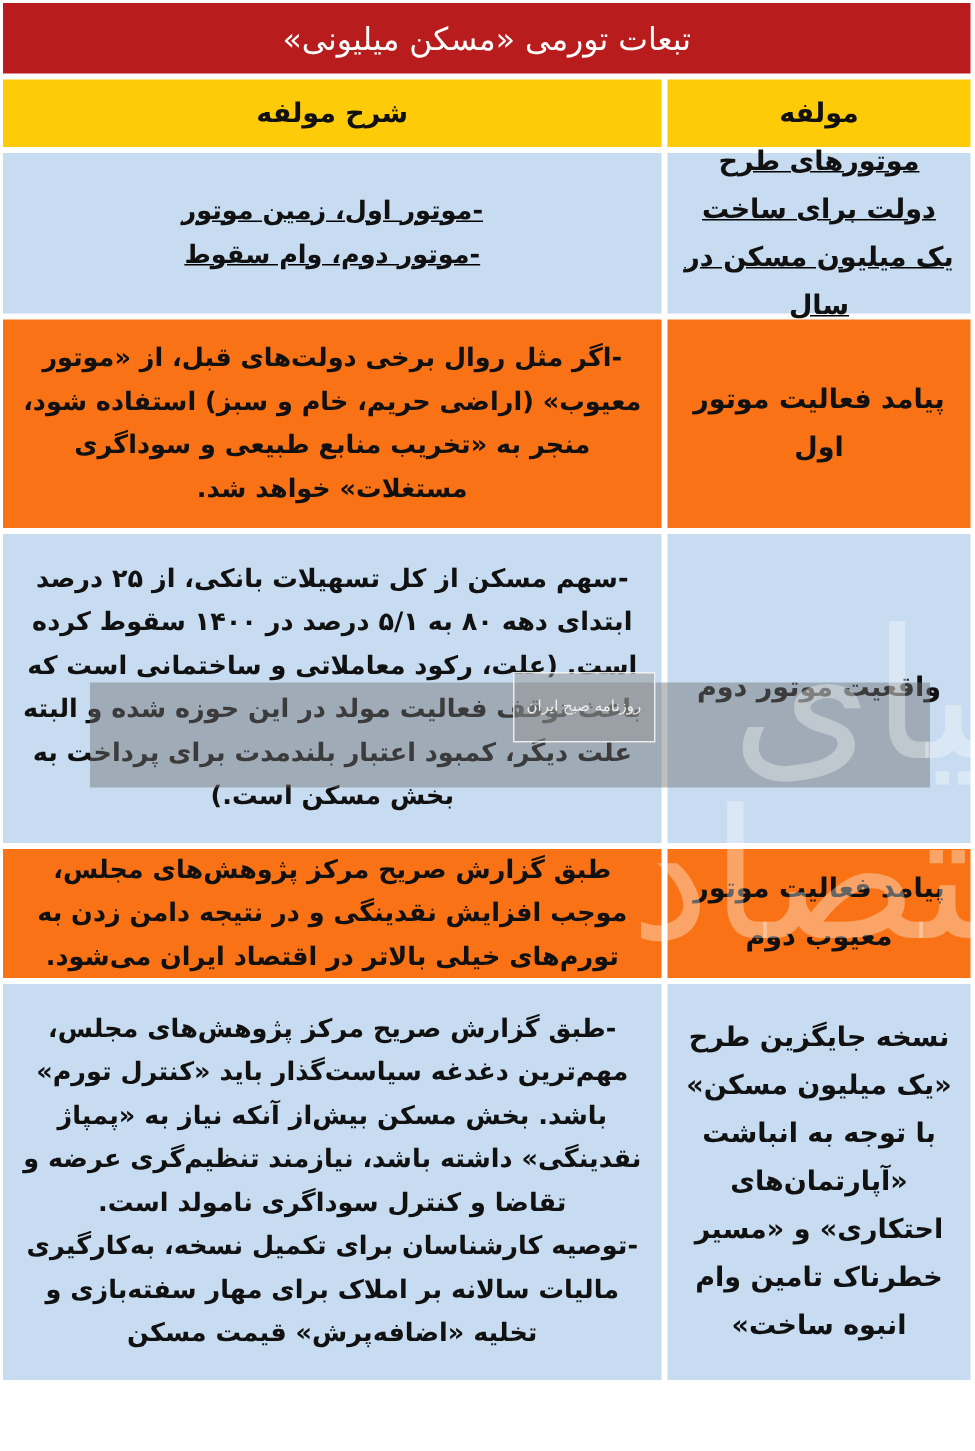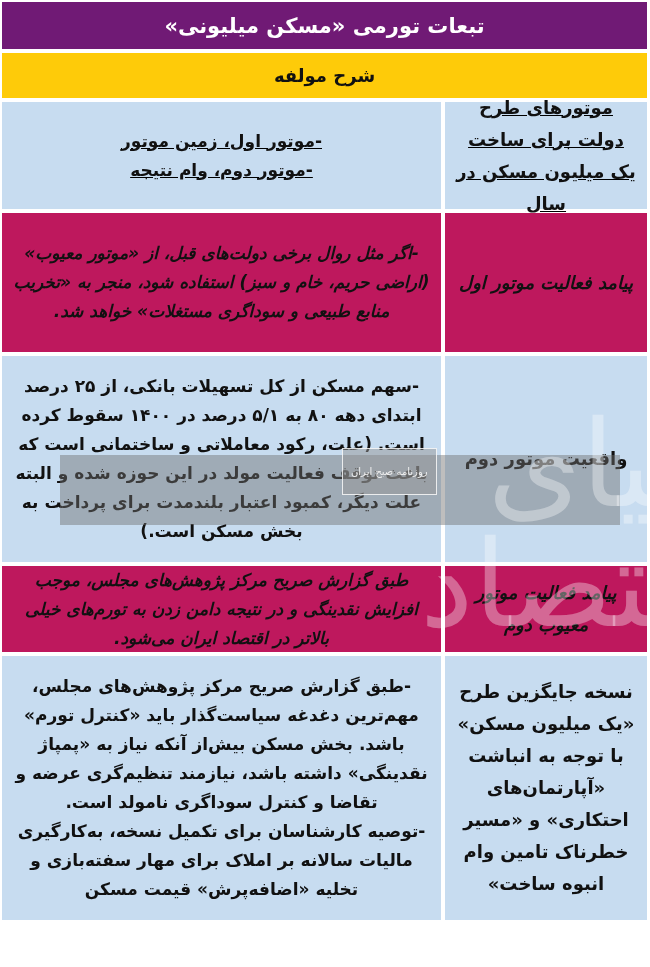--- a/index.html
+++ b/index.html
@@ -15,27 +15,27 @@
       position: relative;
     }
     .wrap {
       position: absolute;
       left: 2px;
       top: 2px;
       width: 645px;
     }
     .title-bar {
       height: 47px;
-      background: #701a75;
+      background: #b91c1c;
       color: #ffffff;
       display: flex;
       align-items: center;
       justify-content: center;
       font-size: 21px;
-      font-weight: bold;
+      font-weight: normal;
       direction: rtl;
       margin-bottom: 4px;
     }
     .row {
       display: flex;
       flex-direction: row-reverse;
       gap: 4px;
       margin-bottom: 4px;
     }
     .cell {
@@ -61,21 +61,21 @@
       font-size: 18px;
       font-weight: bold;
     }
     .body-row .cell {
       font-size: 17px;
       font-weight: bold;
       line-height: 29px;
       padding: 6px 10px;
     }
     .tone-a .cell { background: #c7dcf0; }
-    .tone-b .cell { background: #be185d; font-style: italic; }
+    .tone-b .cell { background: #f97316; }
     .desc p {
       margin: 0;
     }
     .r1 { height: 107px; text-decoration: underline; }
     .r2 { height: 139px; }
     .r3 { height: 206px; }
     .r4 { height: 86px; }
     .r5 { height: 264px; }
     .col-right.body-label {
       font-size: 18px;
@@ -115,29 +115,30 @@
     }
   </style>
 </head>
 <body>
 
 <div class="wrap">
 
   <div class="title-bar">تبعات تورمی «مسکن میلیونی»</div>
 
   <div class="row header">
+    <div class="cell col-right">مولفه</div>
     <div class="cell col-left">شرح مولفه</div>
   </div>
 
   <div class="row body-row tone-a r1">
     <div class="cell col-right body-label">موتورهای طرح دولت برای ساخت یک میلیون مسکن در سال</div>
     <div class="cell col-left desc">
       <div>
         <p>-موتور اول، زمین موتور</p>
-        <p>-موتور دوم، وام نتیجه</p>
+        <p>-موتور دوم، وام سقوط</p>
       </div>
     </div>
   </div>
 
   <div class="row body-row tone-b r2">
     <div class="cell col-right body-label">پیامد فعالیت موتور اول</div>
     <div class="cell col-left desc">
       <p>-اگر مثل روال برخی دولت‌های قبل، از «موتور معیوب» (اراضی حریم، خام و سبز) استفاده شود، منجر به «تخریب منابع طبیعی و سوداگری مستغلات» خواهد شد.</p>
     </div>
   </div>

